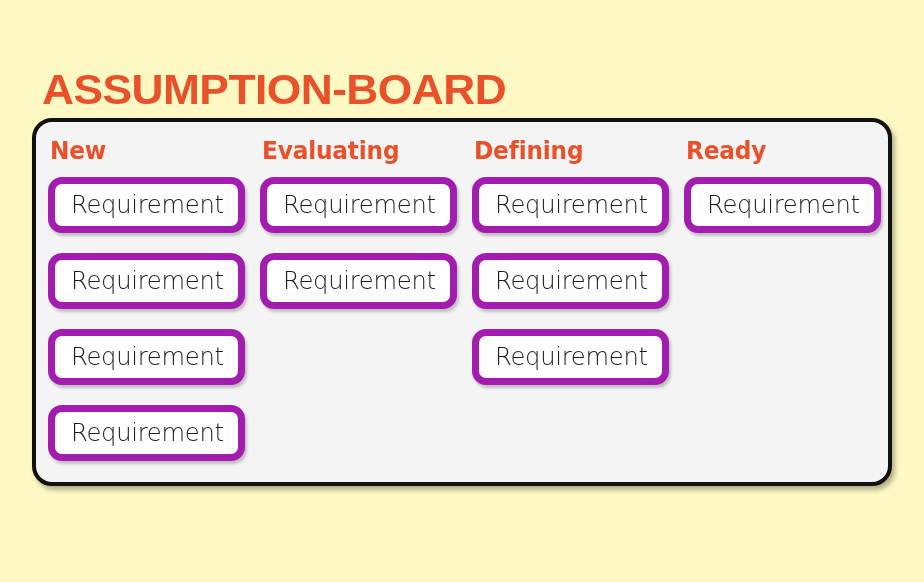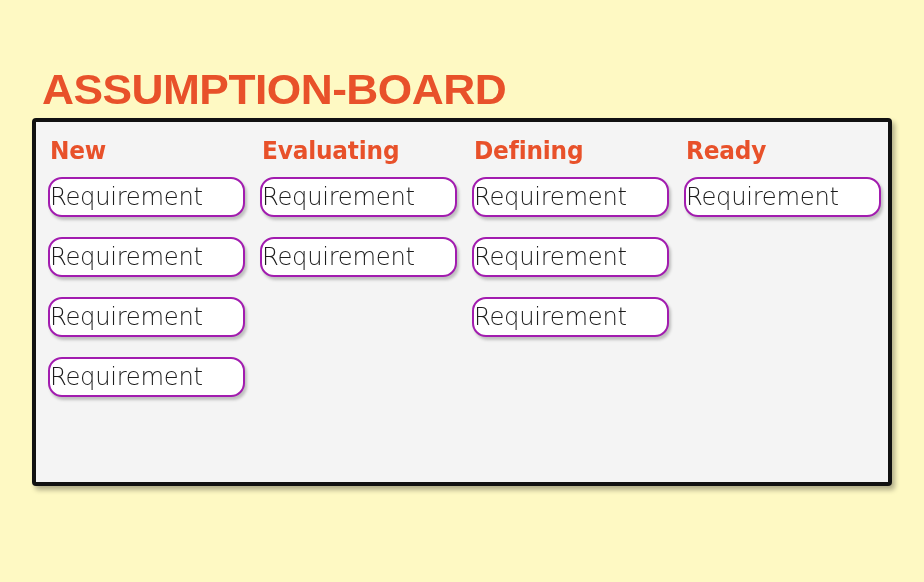--- a/index.html
+++ b/index.html
@@ -41,21 +41,21 @@
   
   .board {
     position: absolute;
     left: 32px;
     top: 118px;
     width: 860px;
     height: 368px;
     box-sizing: border-box;
     background: #F4F4F4;
     border: 4px solid #111111;
-    border-radius: 4px;
+    border-radius: 20px;
     box-shadow: 3px 4px 5px rgba(0,0,0,0.30);
   }
 
   .columns {
     position: absolute;
     left: 0;
     top: 0;
     right: 0;
     bottom: 0;
     display: flex;
@@ -86,26 +86,27 @@
 
   .card-stack {
     display: flex;
     flex-direction: column;
     gap: 20px;
   }
 
   .card {
     box-sizing: border-box;
     width: 197px;
-    height: 40px;
+    height: 56px;
     background: #ffffff;
-    border: 2px solid #a21caf;
+    border: 7px solid #a21caf;
     border-radius: 14px;
     display: flex;
     align-items: center;
+    padding-left: 16px;
     box-shadow: 2px 3px 3px rgba(0,0,0,0.22);
   }
 
   .card-label {
     font-family: "DejaVu Sans", sans-serif;
     font-weight: 300;
     font-size: 25px;
     line-height: 28px;
     color: #1c1c1c;
     white-space: nowrap;

